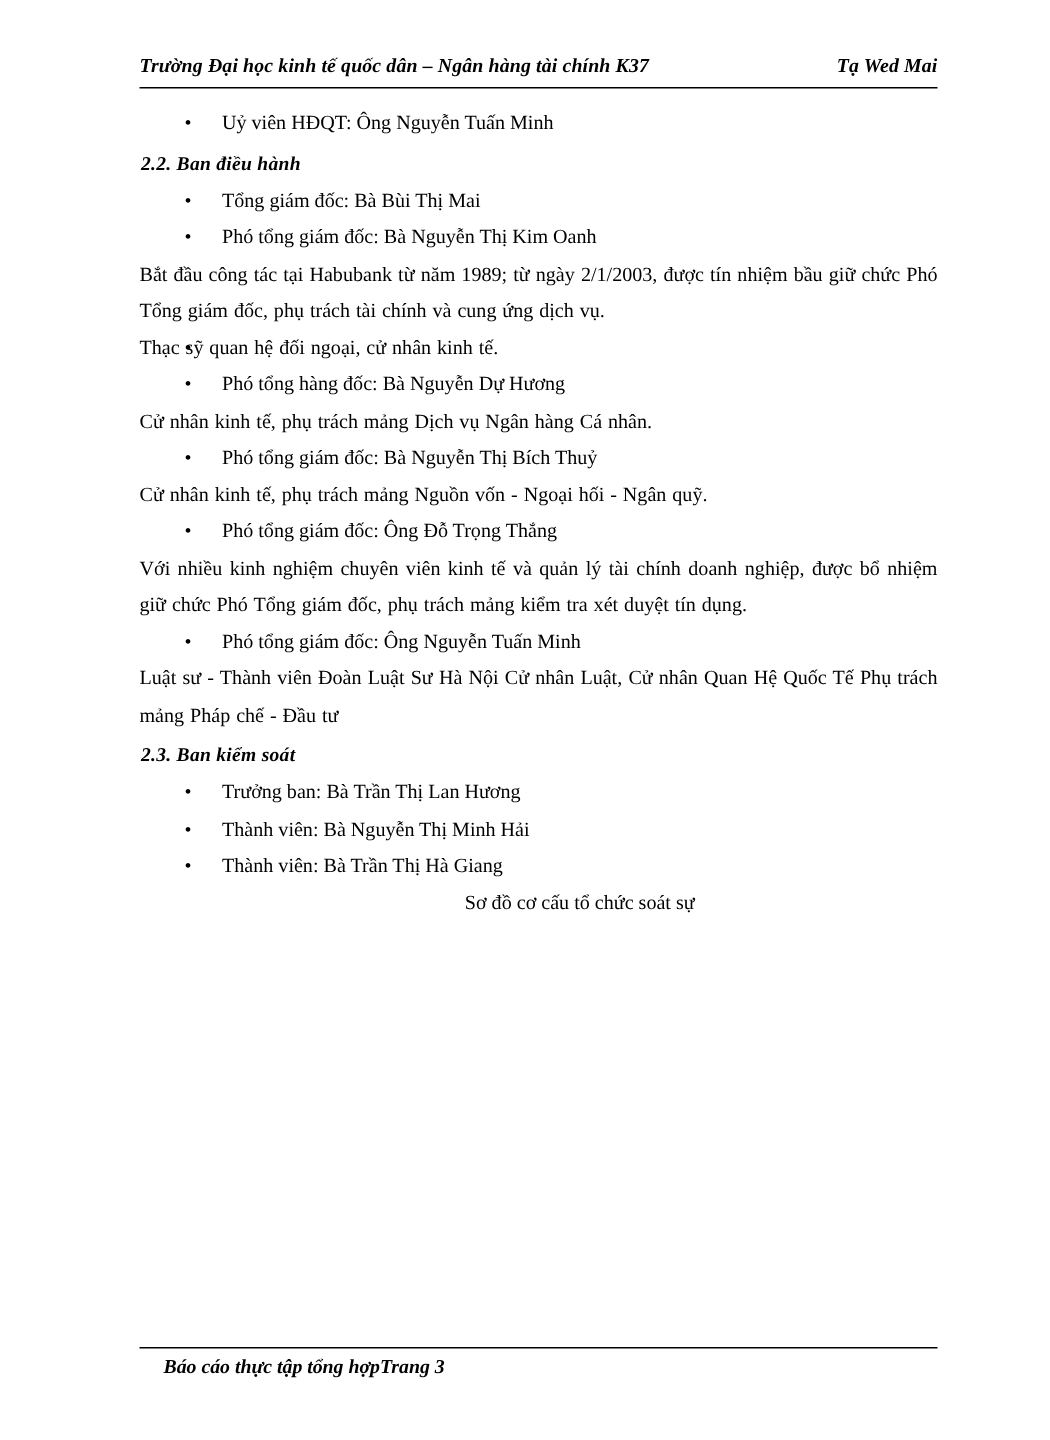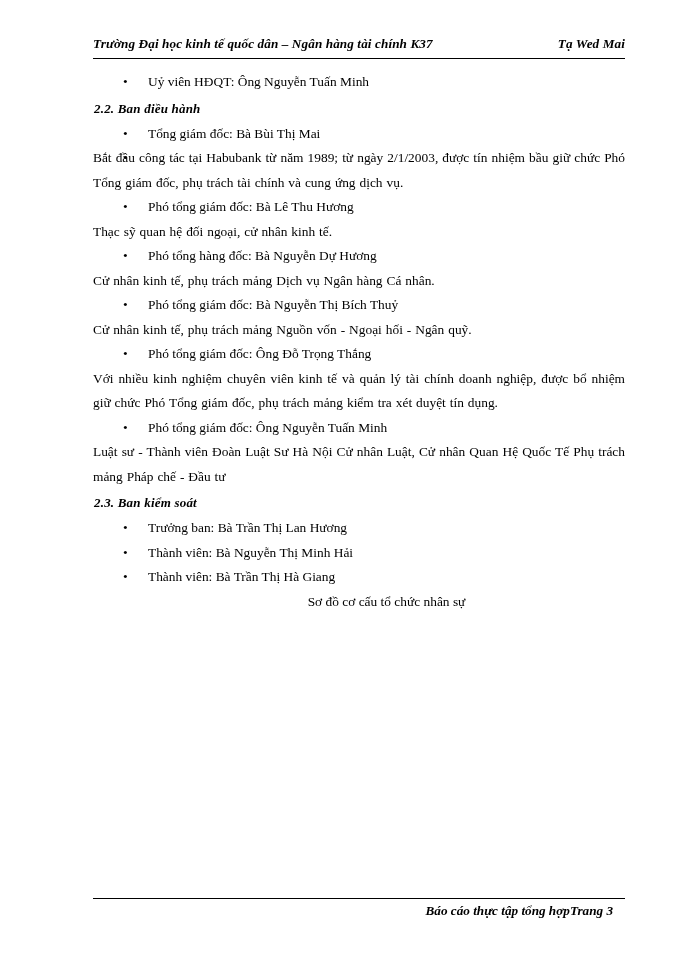--- a/index.html
+++ b/index.html
@@ -105,25 +105,25 @@
   .footer-rule {
     position: absolute;
     left: 93px;
     top: 898px;
     width: 532px;
     height: 0;
     border-top: 1.6px solid #000;
   }
   .page-footer {
     position: absolute;
-    left: 81px;
+    left: 109px;
     top: 903px;
     width: 532px;
     display: flex;
-    justify-content: flex-end;
+    justify-content: flex-start;
     align-items: baseline;
     font-style: italic;
     font-weight: bold;
     font-size: 13.2px;
     white-space: nowrap;
   }
 </style>
 </head>
 <body>
 
@@ -145,27 +145,27 @@
     <p class="section-head">2.2. Ban điều hành</p>
 
     <p class="bullet-line">
       <span class="dot">•</span>
       <span>Tổng giám đốc: Bà Bùi Thị Mai</span>
     </p>
 
 
     <p class="bullet-line">
       <span class="dot">•</span>
+      <span>Phó tổng giám đốc: Bà Nguyễn Thị Kim Oanh</span>
     </p>
 
     <p class="para">Bắt đầu công tác tại Habubank từ năm 1989; từ ngày 2/1/2003, được tín nhiệm bầu giữ chức Phó Tổng giám đốc, phụ trách tài chính và cung ứng dịch vụ.</p>
 
     <p class="bullet-line">
       <span class="dot">•</span>
-      <span>Phó tổng giám đốc: Bà Lê Thu Hương</span>
     </p>
 
     <p class="para">Thạc sỹ quan hệ đối ngoại, cử nhân kinh tế.</p>
 
     <p class="bullet-line">
       <span class="dot">•</span>
       <span>Phó tổng hàng đốc: Bà Nguyễn Dự Hương</span>
     </p>
 
     <p class="para">Cử nhân kinh tế, phụ trách mảng Dịch vụ Ngân hàng Cá nhân.</p>
@@ -201,21 +201,21 @@
     <p class="bullet-line">
       <span class="dot">•</span>
       <span>Thành viên: Bà Nguyễn Thị Minh Hải</span>
     </p>
 
     <p class="bullet-line">
       <span class="dot">•</span>
       <span>Thành viên: Bà Trần Thị Hà Giang</span>
     </p>
 
-    <p class="centered-line">Sơ đồ cơ cấu tổ chức nhân sự</p>
+    <p class="centered-line">Sơ đồ cơ cấu tổ chức soát sự</p>
 
   </div>
 
   <div class="footer-rule"></div>
   <div class="page-footer">
     <span>Báo cáo thực tập tổng hợp</span>
     <span>Trang 3</span>
   </div>
 
 </div>

